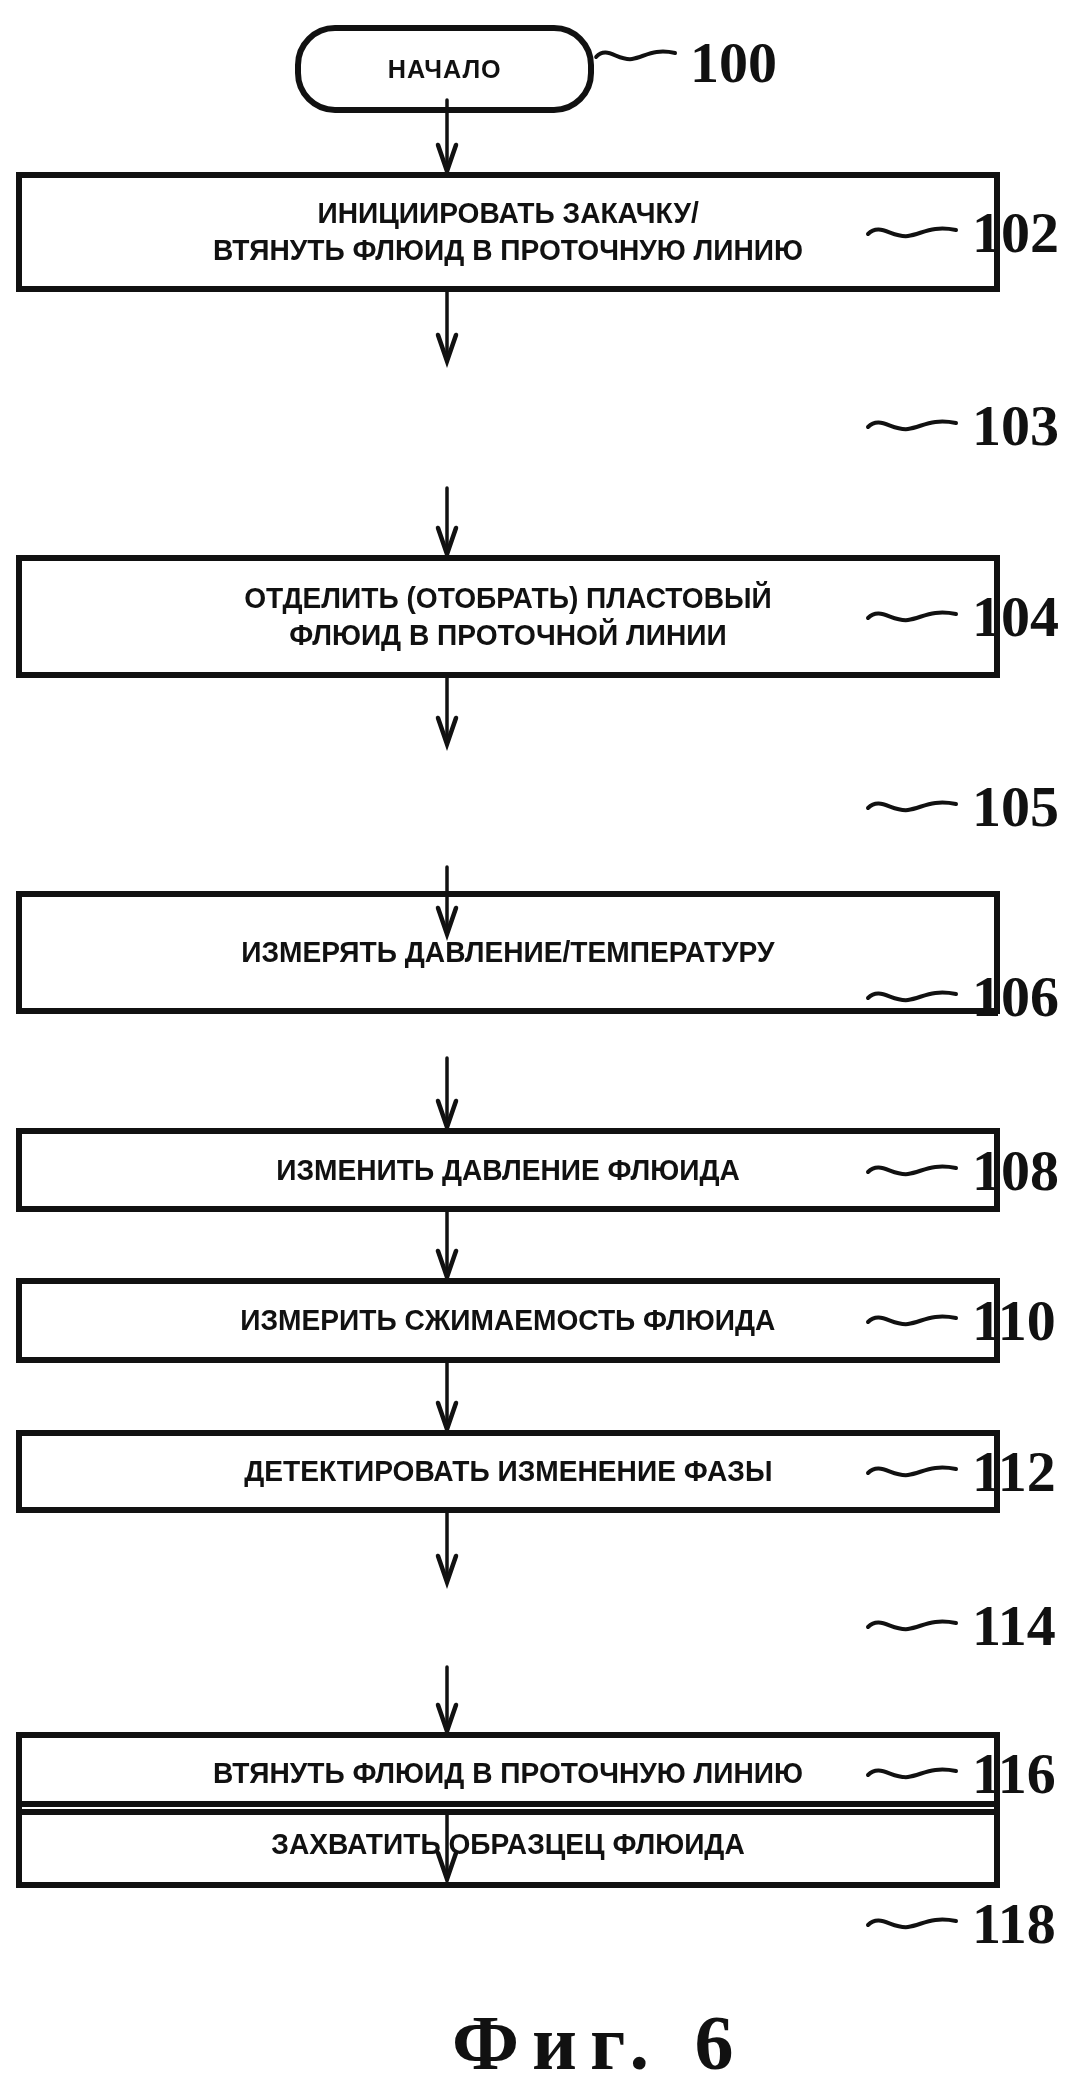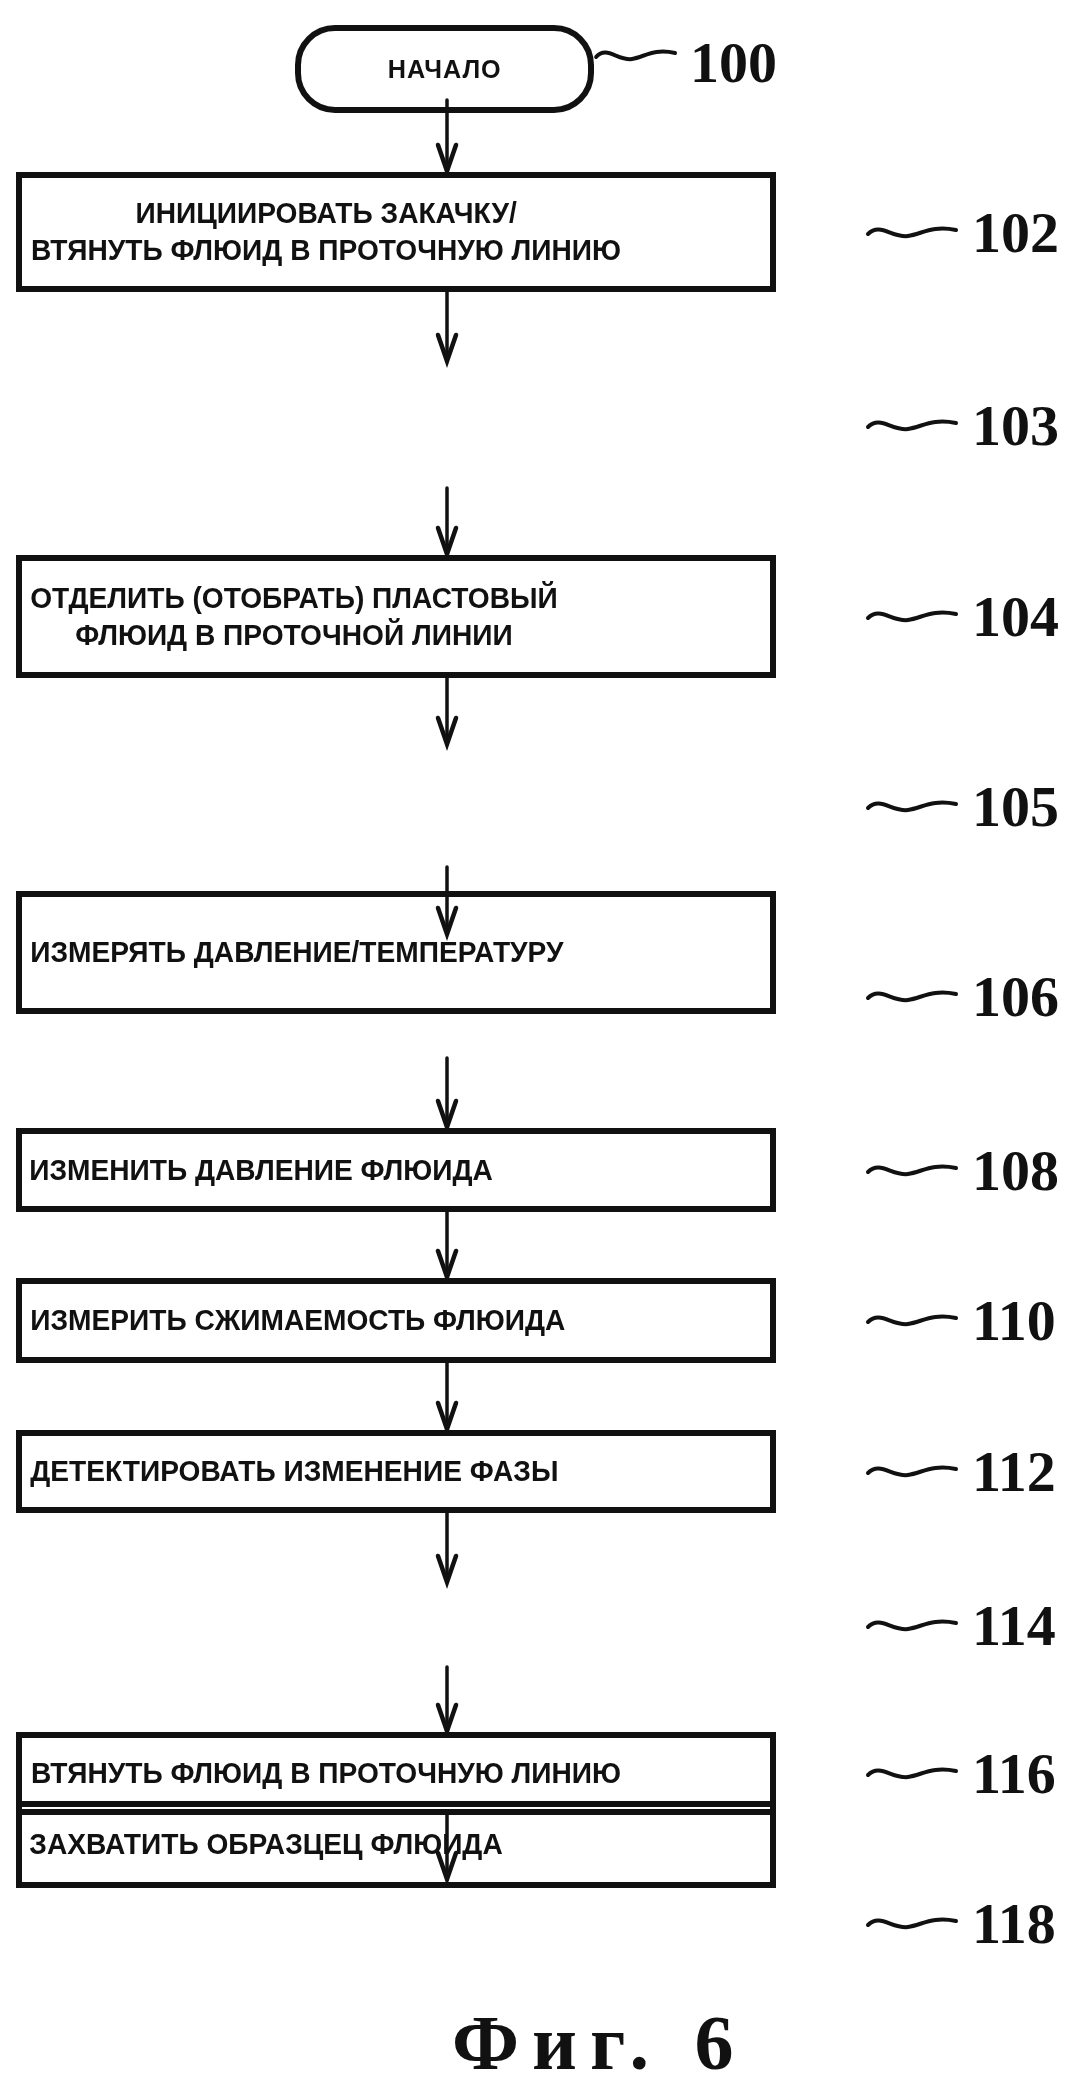--- a/index.html
+++ b/index.html
@@ -24,24 +24,24 @@
     box-sizing: border-box;
     display: flex; align-items: center; justify-content: center;
   }
   .terminator .ttxt {
     font-size: 26px; font-weight: bold; letter-spacing: 1px;
     transform: scaleX(0.97);
   }
 
   .box {
     position: absolute;
-    left: 16px; width: 760px;
+    left: 16px; width: 984px;
     border: 6px solid var(--ink);
     box-sizing: border-box;
-    display: flex; align-items: center; justify-content: flex-start;
+    display: flex; align-items: center; justify-content: center;
     text-align: center;
   }
   .box .btxt {
     font-size: 29px; line-height: 37px; font-weight: bold;
     white-space: pre-line;
     transform: scaleX(0.97);
   }
 
   .ref {
     position: absolute;

